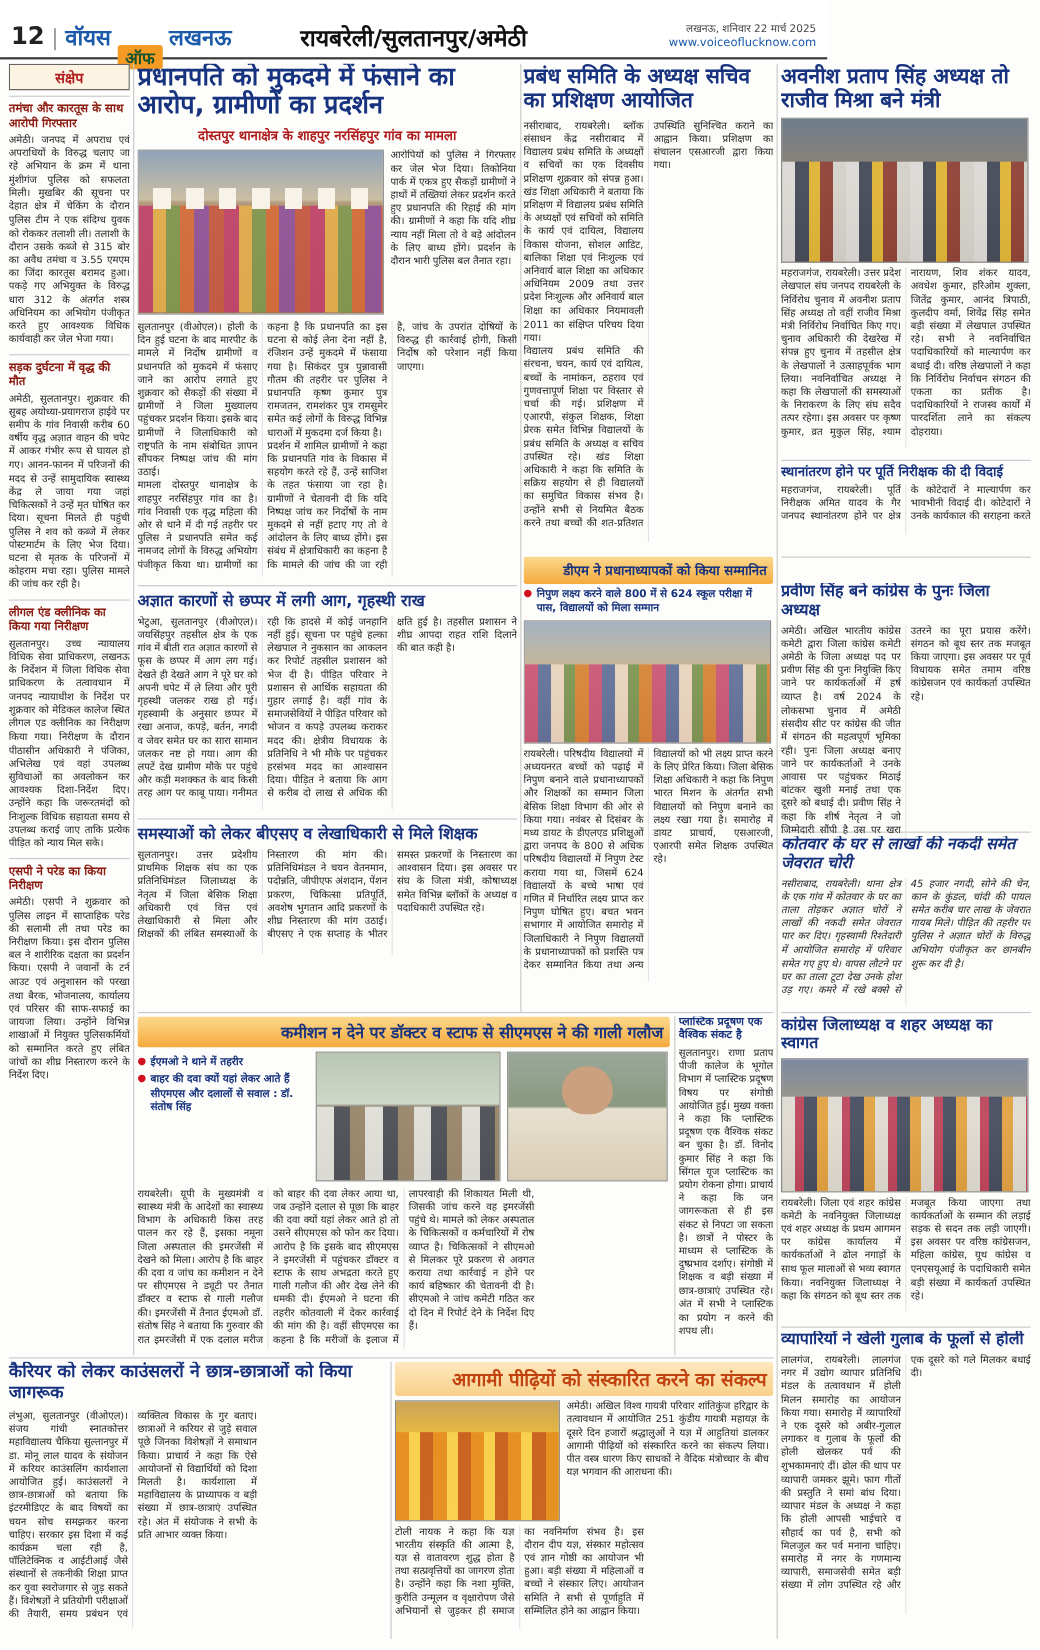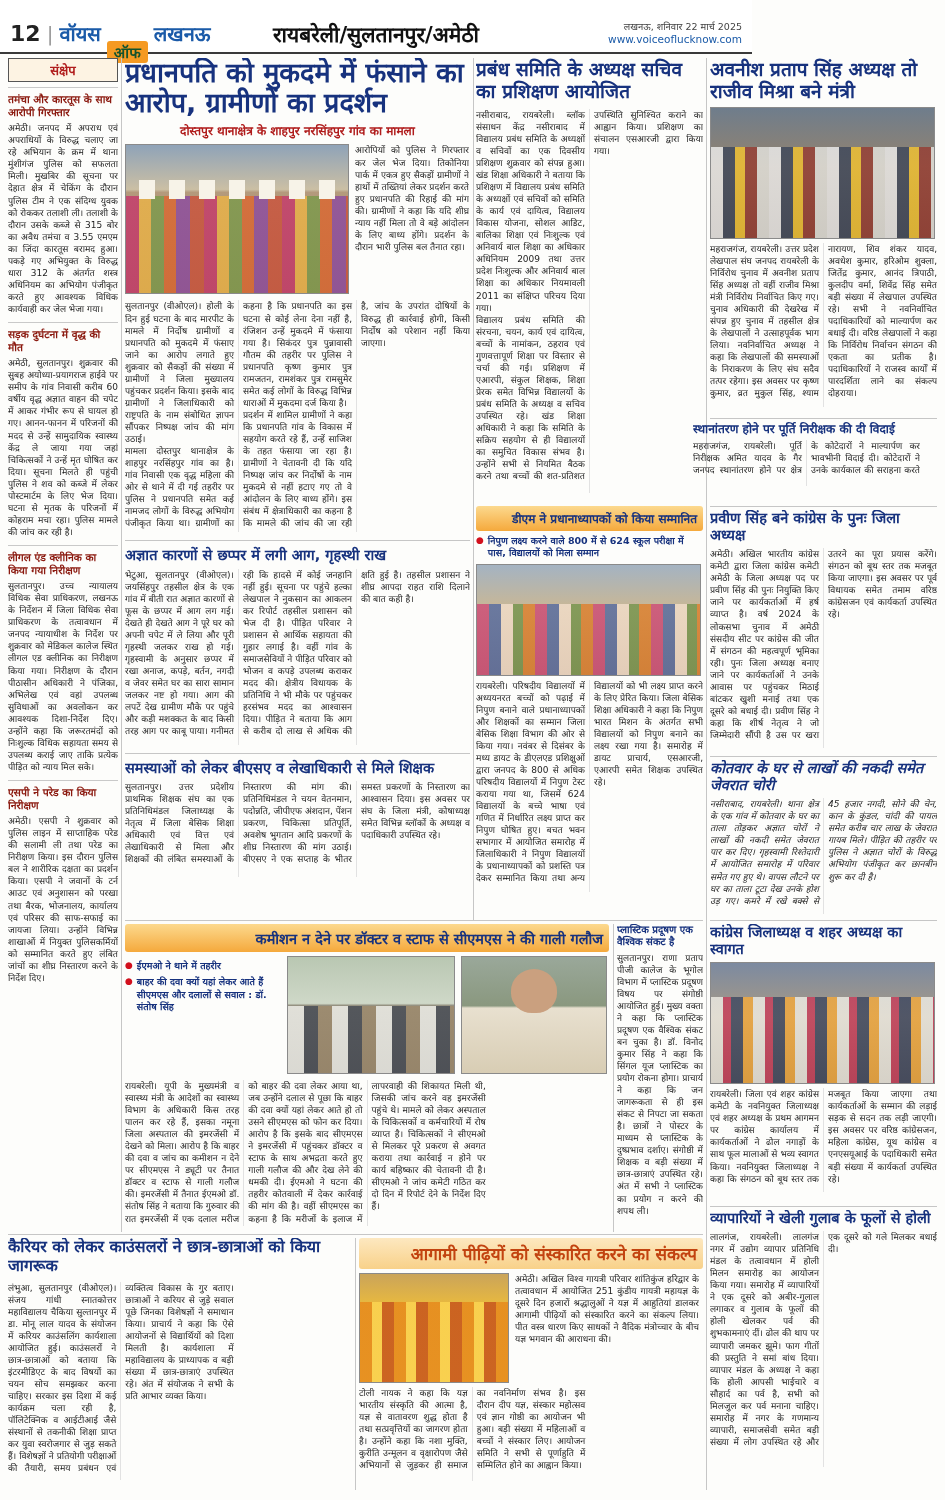--- a/index.html
+++ b/index.html
@@ -14,21 +14,21 @@
   .brand-sep{color:#999;font-size:20px;}
   .brand-w{font-size:20px;font-weight:bold;color:#1a5aa8;}
   .brand-of{font-size:15px;font-weight:bold;color:#14532d;background:#f59a23;padding:1px 7px;border-radius:3px;margin-top:37px;}
   .region-title{font-size:21px;font-weight:bold;color:#101010;text-align:center;}
   .mast-right{text-align:right;line-height:1.3;}
   .mast-date{font-size:9.5px;color:#444;}
   .mast-site{font-size:10.5px;font-weight:normal;color:#1a5aa8;}
   
   .art{position:absolute;overflow:hidden;}
   .hl{font-weight:bold;color:#17327e;line-height:1.18;}
-  .hl-xl{font-size:27px;line-height:1.12;}
+  .hl-xl{font-size:23px;line-height:1.12;}
   .hl-lg{font-size:19px;}
   .hl-md{font-size:14.5px;}
   .hl-sm{font-size:12px;}
   .subhead{font-size:12px;font-weight:bold;color:#b01c1c;text-align:center;margin:4px 0 5px;}
   .band{background:linear-gradient(180deg,#fcd98e,#f5a93c);color:#17327e;text-align:right;
         padding:4px 6px;border-radius:3px;font-weight:bold;}
   .band-red{background:linear-gradient(180deg,#fde8c0,#f8d189);color:#c24310;}
   .body-text{font-size:9px;line-height:1.34;text-align:justify;color:#1e1e1e;white-space:pre-line;}
   .cols2{column-count:2;column-gap:9px;column-rule:1px solid #e2e2e2;column-fill:auto;}
   .cols3{column-count:3;column-gap:9px;column-rule:1px solid #e2e2e2;column-fill:auto;}
@@ -161,26 +161,26 @@
   <div class="photo ph-ceremony" style="width:225px;height:112px;"></div>
   <div class="body-text cols2 mt4" style="height:212px;">रायबरेली। परिषदीय विद्यालयों में अध्ययनरत बच्चों को पढ़ाई में निपुण बनाने वाले प्रधानाध्यापकों और शिक्षकों का सम्मान जिला बेसिक शिक्षा विभाग की ओर से किया गया। नवंबर से दिसंबर के मध्य डायट के डीएलएड प्रशिक्षुओं द्वारा जनपद के 800 से अधिक परिषदीय विद्यालयों में निपुण टेस्ट कराया गया था, जिसमें 624 विद्यालयों के बच्चे भाषा एवं गणित में निर्धारित लक्ष्य प्राप्त कर निपुण घोषित हुए। बचत भवन सभागार में आयोजित समारोह में जिलाधिकारी ने निपुण विद्यालयों के प्रधानाध्यापकों को प्रशस्ति पत्र देकर सम्मानित किया तथा अन्य विद्यालयों को भी लक्ष्य प्राप्त करने के लिए प्रेरित किया। जिला बेसिक शिक्षा अधिकारी ने कहा कि निपुण भारत मिशन के अंतर्गत सभी विद्यालयों को निपुण बनाने का लक्ष्य रखा गया है। समारोह में डायट प्राचार्य, एसआरजी, एआरपी समेत शिक्षक उपस्थित रहे।</div>
 </section>
 
 <section class="art" style="left:710px;top:58px;width:227px;height:358px;">
   <h2 class="hl hl-lg">अवनीश प्रताप सिंह अध्यक्ष तो राजीव मिश्रा बने मंत्री</h2>
   <div class="photo ph-group mt4" style="width:225px;height:132px;"></div>
   <div class="body-text cols2 mt4" style="height:164px;">महराजगंज, रायबरेली। उत्तर प्रदेश लेखपाल संघ जनपद रायबरेली के निर्विरोध चुनाव में अवनीश प्रताप सिंह अध्यक्ष तो वहीं राजीव मिश्रा मंत्री निर्विरोध निर्वाचित किए गए। चुनाव अधिकारी की देखरेख में संपन्न हुए चुनाव में तहसील क्षेत्र के लेखपालों ने उत्साहपूर्वक भाग लिया। नवनिर्वाचित अध्यक्ष ने कहा कि लेखपालों की समस्याओं के निराकरण के लिए संघ सदैव तत्पर रहेगा। इस अवसर पर कृष्ण कुमार, व्रत मुकुल सिंह, श्याम नारायण, शिव शंकर यादव, अवधेश कुमार, हरिओम शुक्ला, जितेंद्र कुमार, आनंद त्रिपाठी, कुलदीप वर्मा, शिवेंद्र सिंह समेत बड़ी संख्या में लेखपाल उपस्थित रहे। सभी ने नवनिर्वाचित पदाधिकारियों को माल्यार्पण कर बधाई दी। वरिष्ठ लेखपालों ने कहा कि निर्विरोध निर्वाचन संगठन की एकता का प्रतीक है। पदाधिकारियों ने राजस्व कार्यों में पारदर्शिता लाने का संकल्प दोहराया।</div>
 </section>
 
-<section class="art" style="left:693px;top:422px;width:227px;height:82px;">
+<section class="art" style="left:710px;top:422px;width:227px;height:82px;">
   <h3 class="hl hl-sm">स्थानांतरण होने पर पूर्ति निरीक्षक की दी विदाई</h3>
   <div class="body-text cols2 mt4" style="height:46px;">महराजगंज, रायबरेली। पूर्ति निरीक्षक अमित यादव के गैर जनपद स्थानांतरण होने पर क्षेत्र के कोटेदारों ने माल्यार्पण कर भावभीनी विदाई दी। कोटेदारों ने उनके कार्यकाल की सराहना करते हुए कहा कि उन्होंने सदैव निष्पक्षता से कार्य किया। श्री यादव ने सभी का आभार व्यक्त किया।</div>
 </section>
 
-<section class="art" style="left:710px;top:510px;width:227px;height:244px;">
+<section class="art" style="left:710px;top:530px;width:227px;height:244px;">
   <h3 class="hl hl-md">प्रवीण सिंह बने कांग्रेस के पुनः जिला अध्यक्ष</h3>
   <div class="body-text cols2 mt4" style="height:200px;">अमेठी। अखिल भारतीय कांग्रेस कमेटी द्वारा जिला कांग्रेस कमेटी अमेठी के जिला अध्यक्ष पद पर प्रवीण सिंह की पुनः नियुक्ति किए जाने पर कार्यकर्ताओं में हर्ष व्याप्त है। वर्ष 2024 के लोकसभा चुनाव में अमेठी संसदीय सीट पर कांग्रेस की जीत में संगठन की महत्वपूर्ण भूमिका रही। पुनः जिला अध्यक्ष बनाए जाने पर कार्यकर्ताओं ने उनके आवास पर पहुंचकर मिठाई बांटकर खुशी मनाई तथा एक दूसरे को बधाई दी। प्रवीण सिंह ने कहा कि शीर्ष नेतृत्व ने जो जिम्मेदारी सौंपी है उस पर खरा उतरने का पूरा प्रयास करेंगे। संगठन को बूथ स्तर तक मजबूत किया जाएगा। इस अवसर पर पूर्व विधायक समेत तमाम वरिष्ठ कांग्रेसजन एवं कार्यकर्ता उपस्थित रहे।</div>
 </section>
 
 <section class="art" style="left:710px;top:760px;width:227px;height:158px;font-style:italic;">
   <h3 class="hl hl-md">कोतवार के घर से लाखों की नकदी समेत जेवरात चोरी</h3>
   <div class="body-text cols2 mt4" style="height:116px;">नसीराबाद, रायबरेली। थाना क्षेत्र के एक गांव में कोतवार के घर का ताला तोड़कर अज्ञात चोरों ने लाखों की नकदी समेत जेवरात पार कर दिए। गृहस्वामी रिश्तेदारी में आयोजित समारोह में परिवार समेत गए हुए थे। वापस लौटने पर घर का ताला टूटा देख उनके होश उड़ गए। कमरे में रखे बक्से से 45 हजार नगदी, सोने की चेन, कान के कुंडल, चांदी की पायल समेत करीब चार लाख के जेवरात गायब मिले। पीड़ित की तहरीर पर पुलिस ने अज्ञात चोरों के विरुद्ध अभियोग पंजीकृत कर छानबीन शुरू कर दी है।</div>
 </section>
 
 <section class="art" style="left:125px;top:924px;width:484px;height:308px;">

